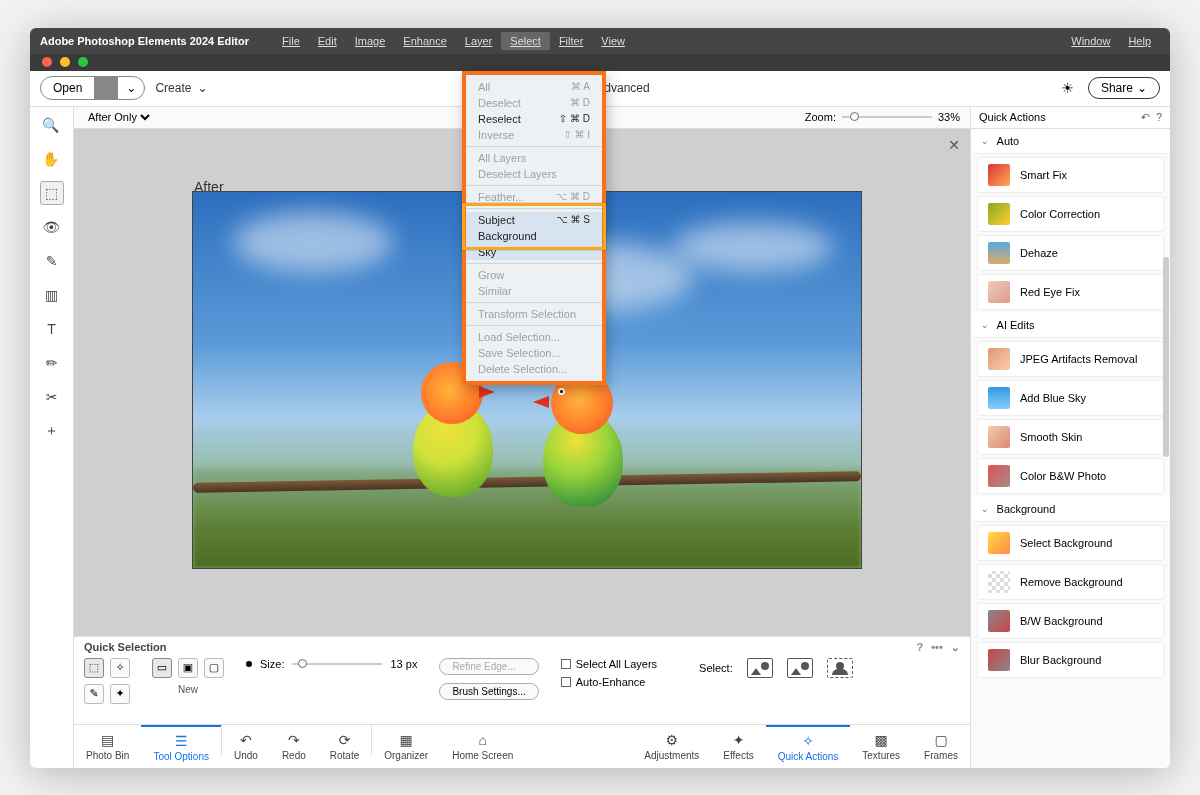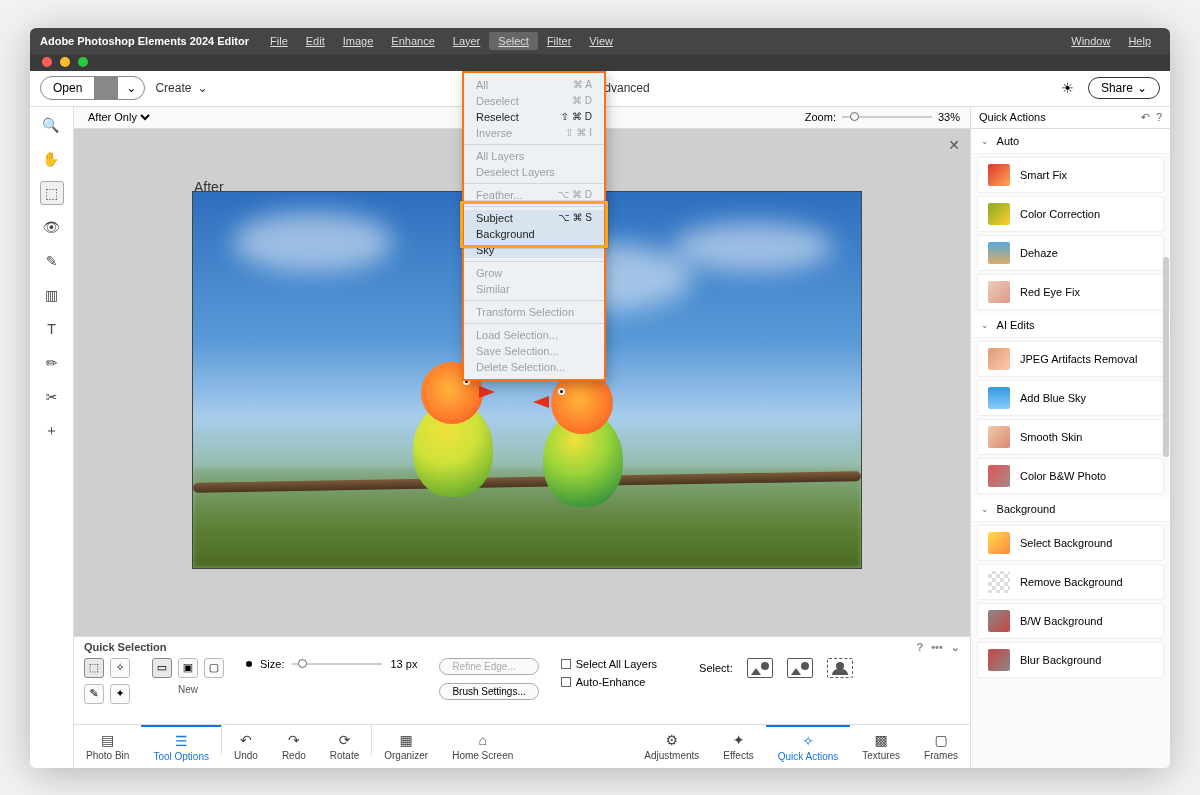--- a/index.html
+++ b/index.html
@@ -1,19 +1,19 @@
 <!DOCTYPE html>
 <html><head>
 <meta charset="utf-8">
 <style>
 * { margin:0; padding:0; box-sizing:border-box; font-family:-apple-system,"Segoe UI",Helvetica,Arial,sans-serif; }
 body { background:#f2f2f0; display:flex; align-items:center; justify-content:center; height:795px; width:1200px; overflow:hidden; }
 .frame { width:1140px; height:740px; background:#fff; box-shadow:0 6px 40px rgba(0,0,0,0.25); border-radius:6px; overflow:hidden; display:flex; flex-direction:column; position:relative; }
 .menubar { height:26px; background:#444646; color:#ddd; font-size:11px; display:flex; align-items:center; padding:0 10px; }
-.menubar .title { font-weight:600; margin-right:12px; color:#fff; }
+.menubar .title { font-weight:600; margin-right:24px; color:#fff; }
 .menubar .mitem { padding:3px 9px; cursor:pointer; color:#ddd;text-decoration:underline; }
 .menubar .mitem.sel { background:#666; border-radius:2px; }
 .menubar .spacer { flex:1; }
 .traffic { height:17px; background:#3a3a3a; display:flex; align-items:center; padding-left:12px; gap:8px; }
 .tl { width:10px; height:10px; border-radius:50%; }
 .tl.r{background:#ff5f57;} .tl.y{background:#ffbd2e;} .tl.g{background:#28c840;}
 
 .topbar { height:36px; border-bottom:1px solid #ddd; display:flex; align-items:center; padding:0 10px; gap:10px; font-size:12px; position:relative; }
 .btn-open { display:flex; align-items:center; border:1px solid #888; border-radius:14px; overflow:hidden; }
 .btn-open span { padding:4px 12px; }
@@ -91,21 +91,21 @@
 .rp-hdr { height:22px; display:flex; align-items:center; padding:0 8px; border-bottom:1px solid #ddd; background:#fff; }
 .rp-hdr .ricons{ margin-left:auto; display:flex; gap:6px; color:#666; }
 .rp-scroll { flex:1; overflow-y:auto; }
 .sec-hdr { padding:6px 10px; font-weight:400; display:flex; align-items:center; gap:8px; background:#fff; border-bottom:1px solid #eee; }
 .chev { font-size:9px; color:#666; }
 .qa-item { display:flex; align-items:center; gap:10px; padding:6px 10px; background:#fff; margin:3px 6px; border:1px solid #eee; border-radius:2px; }
 .thumb { width:22px; height:22px; border-radius:2px; }
 .rp-scrollbar{ position:absolute; right:1px; top:150px; width:6px; height:200px; background:#ccc; border-radius:3px; }
 
 
-.dropdown { position:absolute; top:0; left:432px; width:144px; background:#eef1f4; border:2px solid #f97316; box-shadow:2px 4px 12px rgba(0,0,0,0.25); font-size:11px; padding:4px 0; z-index:50; }
+.dropdown { position:absolute; top:0; left:432px; width:144px; background:#eef1f4; border:4px solid #f97316; box-shadow:2px 4px 12px rgba(0,0,0,0.25); font-size:11px; padding:4px 0; z-index:50; }
 .dd-item { padding:2px 12px; display:flex; color:#9aa1a8; }
 .dd-item.en { color:#222; }
 .dd-item .sc { margin-left:auto; font-size:10px; }
 .dd-sep { height:1px; background:#cfd5db; margin:3px 0; }
 .dd-hl { background:#d7e3ef; }
 .hlbox { position:absolute; top:128px; left:-4px; right:-4px; height:47px; border:3px solid #f5a623; pointer-events:none; box-shadow:0 0 0 1px rgba(0,0,0,0.1); }
 </style>
 </head>
 <body>
 

